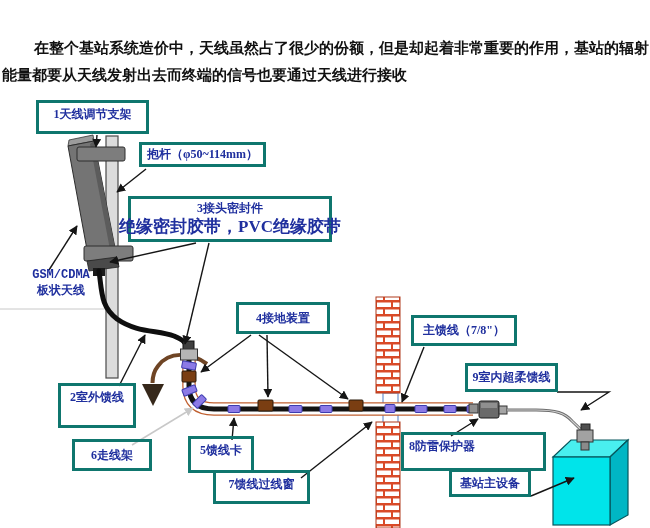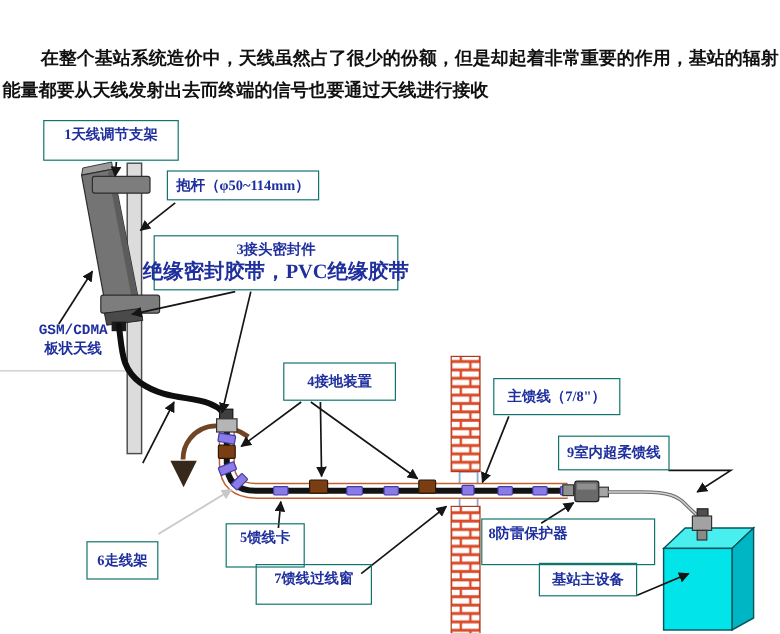--- a/index.html
+++ b/index.html
@@ -4,21 +4,21 @@
 <style>
   html,body{margin:0;padding:0;background:#fff;}
   #stage{position:relative;width:650px;height:528px;background:#fff;overflow:hidden;
          font-family:"Liberation Serif","DejaVu Serif",serif;}
   #diagram-svg{position:absolute;left:0;top:0;z-index:1;}
   .page-title{position:absolute;left:4px;top:3px;font-size:18px;font-weight:bold;color:#000;z-index:2;}
   .para{position:absolute;left:2px;width:646px;font-size:15px;font-weight:bold;color:#111;z-index:2;white-space:nowrap;}
   .para.l1{top:39px;padding-left:32px;}
   .para.l2{top:66px;}
   .lbl{position:absolute;display:flex;flex-direction:column;align-items:center;justify-content:center;
-       box-sizing:border-box;border:1px solid #0f766e;background:transparent;color:#1f2f9e;
+       box-sizing:border-box;border:3px solid #0f766e;background:transparent;color:#1f2f9e;
        font-size:12px;font-weight:bold;line-height:1.25;z-index:2;white-space:nowrap;text-align:center;}
   .lbl.plain{border:none;}
   .lbl.top{justify-content:flex-start;padding-top:4px;}
   .lbl.topleft{justify-content:flex-start;align-items:flex-start;padding:4px 0 0 5px;}
   .lbl .sub{font-size:17px;}
   .lbl .big{font-size:12px;font-family:Liberation Mono, monospace;}
 </style>
 </head>
 <body>
 
@@ -149,22 +149,23 @@
   <div class="lbl" style="left:128px;top:196px;width:204px;height:46px;">
     <span>3接头密封件</span>
     <span class="sub">绝缘密封胶带，PVC绝缘胶带</span>
   </div>
 
   <div class="lbl plain" style="left:15px;top:266px;width:92px;height:34px;">
     <span class="big">GSM/CDMA</span>
     <span>板状天线</span>
   </div>
 
+  <div class="lbl top" style="left:58px;top:383px;width:78px;height:45px;">2室外馈线</div>
 
-  <div class="lbl" style="left:72px;top:439px;width:60px;height:32px;margin-top:12px;">6走线架</div>
+  <div class="lbl" style="left:72px;top:439px;width:80px;height:32px;">6走线架</div>
 
   <div class="lbl top" style="left:188px;top:436px;width:66px;height:37px;">5馈线卡</div>
 
   <div class="lbl top" style="left:213px;top:470px;width:97px;height:34px;">7馈线过线窗</div>
 
   <div class="lbl" style="left:236px;top:302px;width:94px;height:32px;">4接地装置</div>
 
   <div class="lbl" style="left:411px;top:315px;width:106px;height:31px;">主馈线（7/8"）</div>
 
   <div class="lbl" style="left:465px;top:363px;width:93px;height:29px;">9室内超柔馈线</div>

